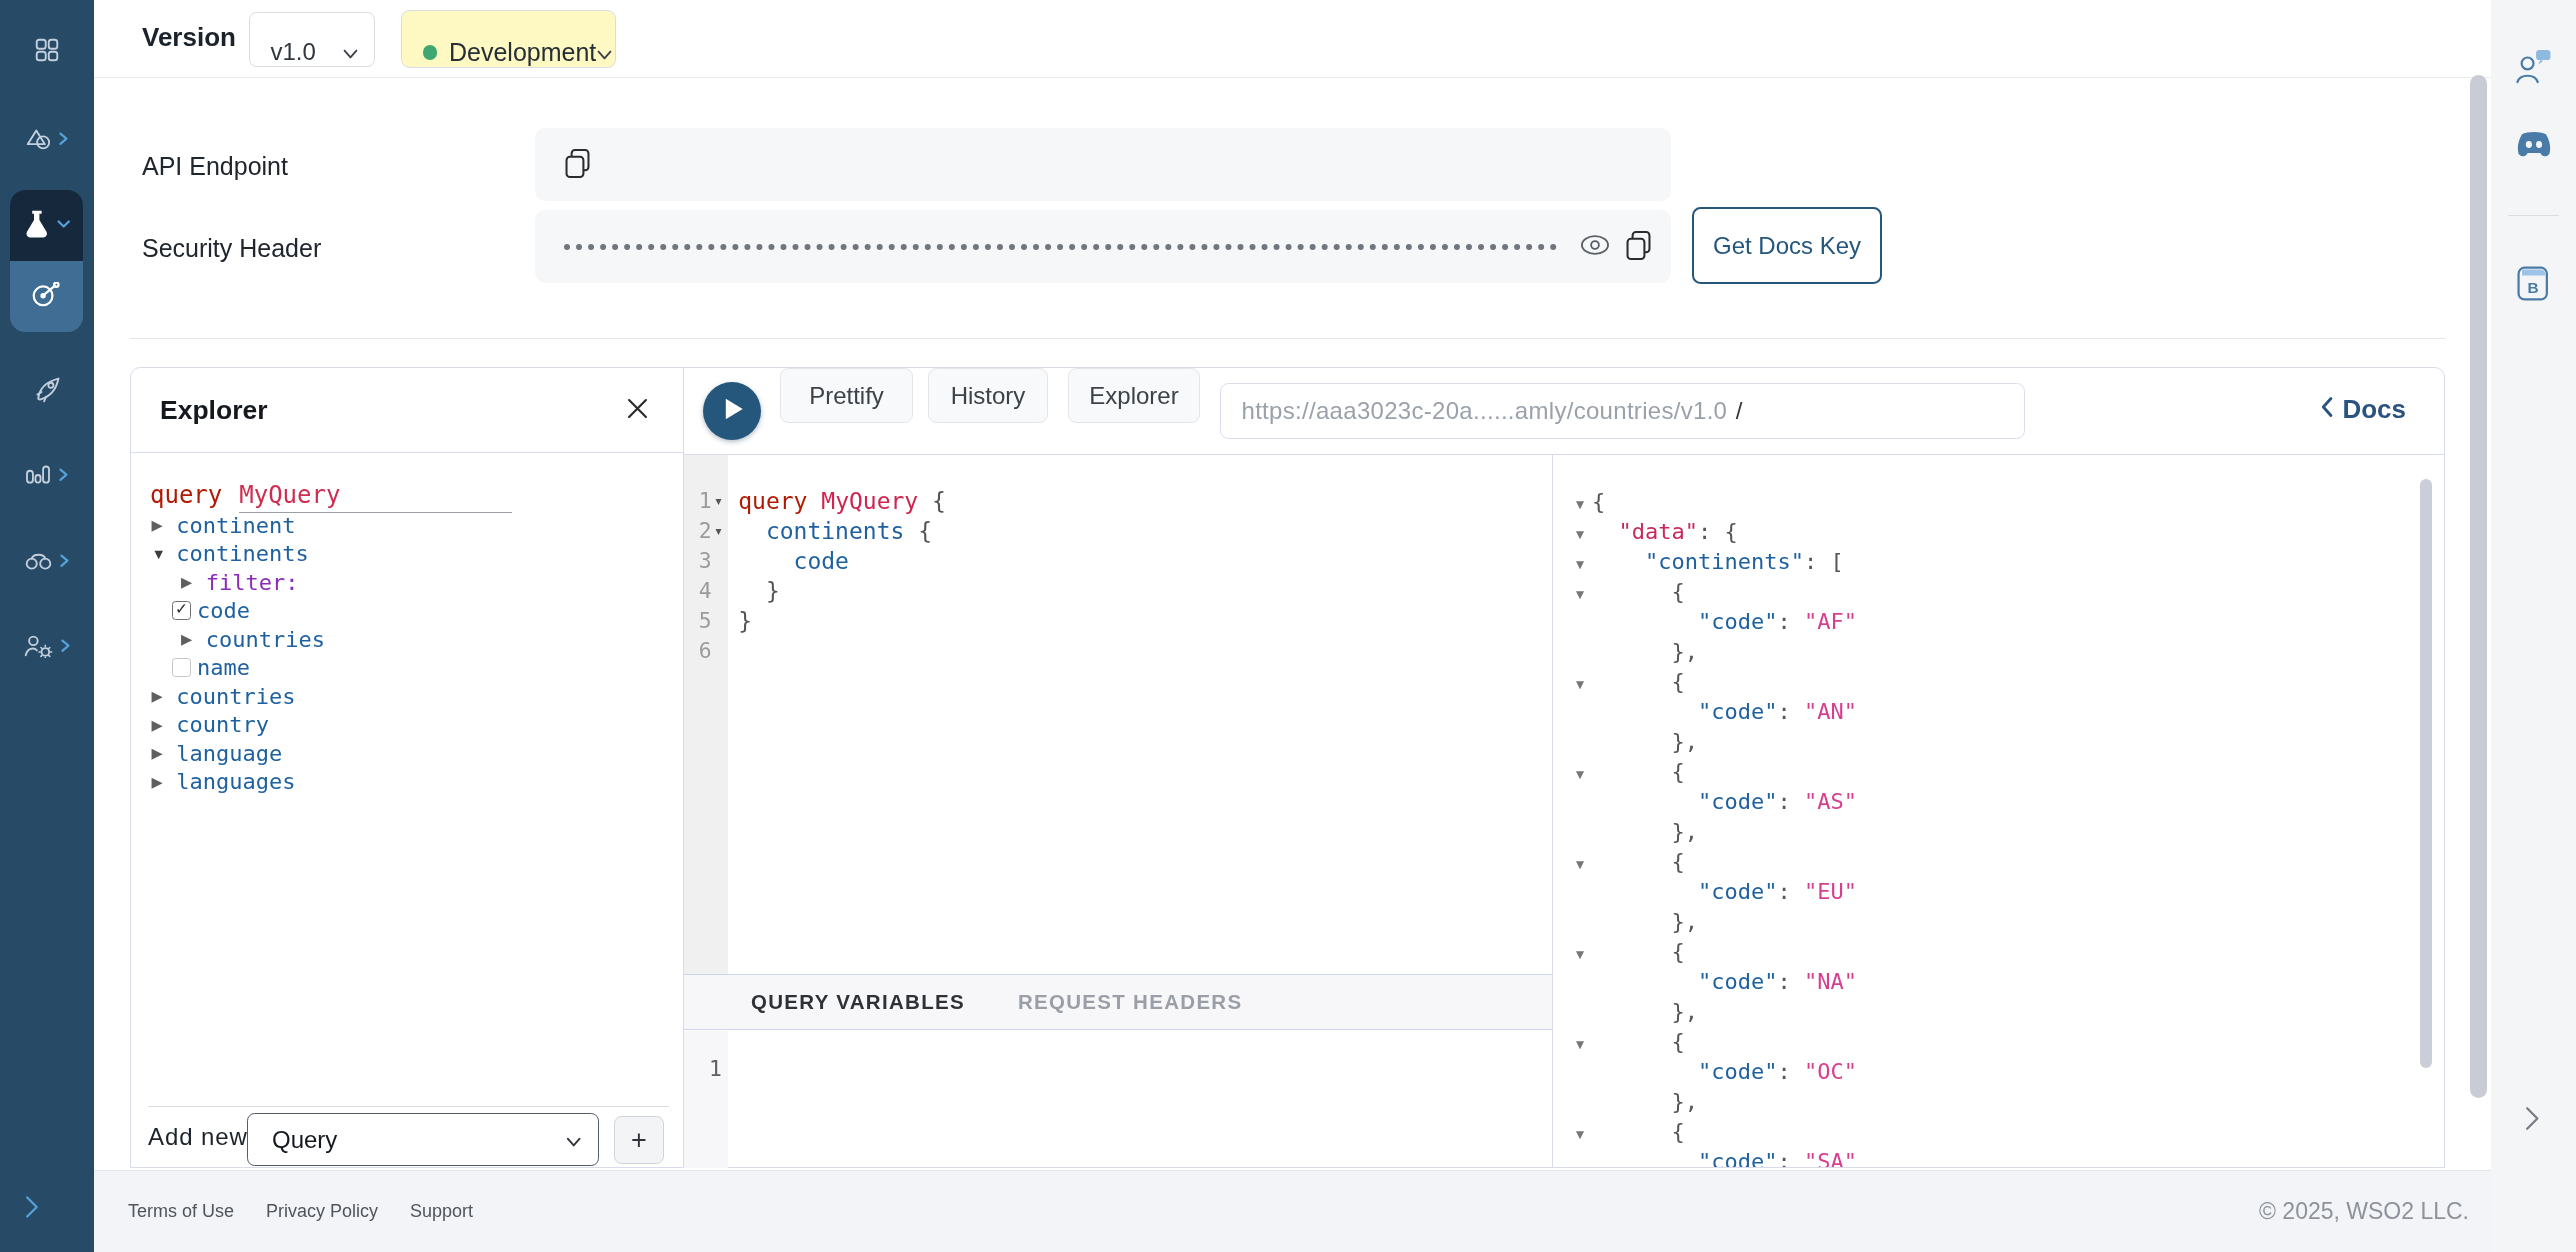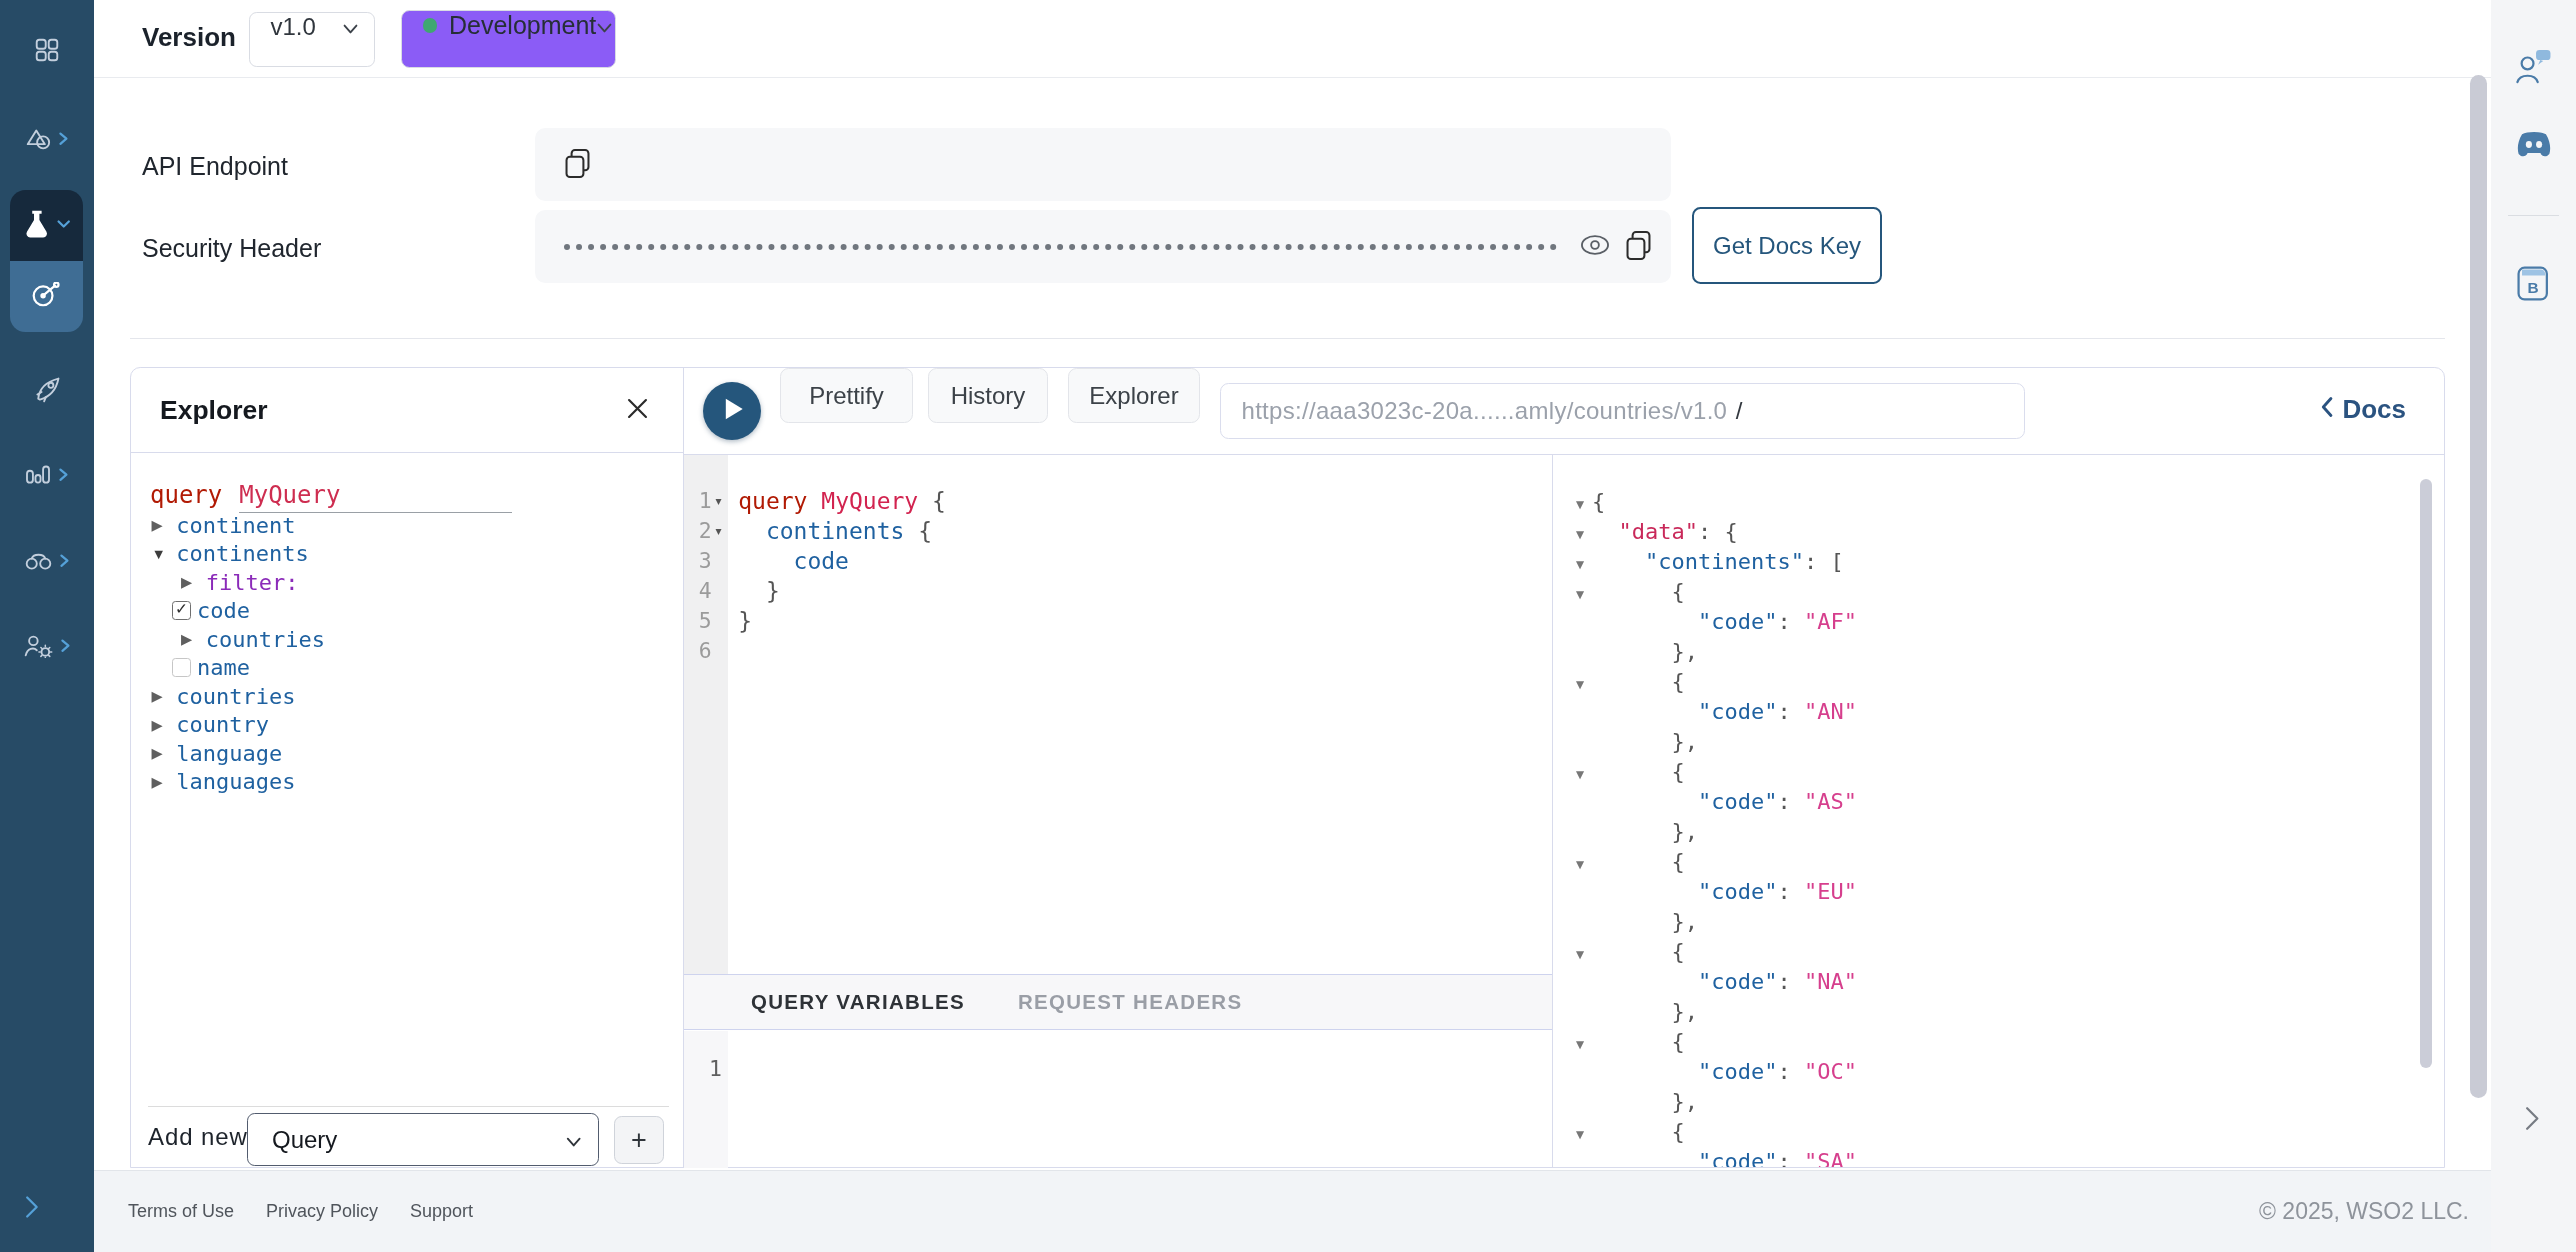--- a/index.html
+++ b/index.html
@@ -25,23 +25,23 @@
   
   .rail{position:absolute;left:2491px;top:0;width:85px;height:1252px;background:#f4f5f7;}
   .rail-ic{position:absolute;left:0;width:85px;display:flex;justify-content:center;cursor:pointer;}
   .rail-stroke{stroke:#4a7ba8;fill:none;stroke-width:2.6;stroke-linecap:round;stroke-linejoin:round;}
   .rail-div{position:absolute;left:17px;top:215px;width:51px;height:0;border-top:1.7px solid #dadde2;}
   .rail-chev{position:absolute;left:31px;top:1104px;cursor:pointer;}
 
   
   .topbar-divider{position:absolute;left:94px;top:77px;width:2397px;border-top:1.7px solid #e9ebef;}
   .version-label{position:absolute;left:142px;top:22px;font-size:26px;font-weight:700;color:#1b222b;}
-  .select-box{position:absolute;box-sizing:border-box;background:#fff;border:1.7px solid #d9dce3;border-radius:7.7px;display:flex;align-items:flex-start;justify-content:space-between;padding:0 15.4px 0 20.5px;cursor:pointer;}
+  .select-box{position:absolute;box-sizing:border-box;background:#fff;border:1.7px solid #d9dce3;border-radius:7.7px;display:flex;align-items:flex-end;justify-content:space-between;padding:0 15.4px 0 20.5px;cursor:pointer;}
   .version-select{left:249px;top:12px;width:126px;height:55px;font-size:24px;color:#30363d;}
-  .env-select{left:401px;top:10.2px;width:215px;height:58px;background:#8b5cf6;border-radius:8.5px;font-size:25px;color:#262e36;}
+  .env-select{left:401px;top:10.2px;width:215px;height:58px;background:#fef9c3;border-radius:8.5px;font-size:25px;color:#262e36;}
   .env-dot{width:14.5px;height:14.5px;border-radius:50%;background:#3fa771;margin-right:12px;flex:none;}
   .env-inner{display:flex;align-items:center;}
 
   
   .cfg-label{position:absolute;left:142px;font-size:25px;color:#20262e;}
   .endpoint-box{position:absolute;left:535px;top:128px;width:1136px;height:73px;box-sizing:border-box;background:#f6f7f9;border-radius:10.2px;display:flex;align-items:center;padding:0 22px 0 29px;}
   .endpoint-text{flex:1;font-size:23.5px;color:#4c5158;letter-spacing:0.2px;white-space:nowrap;overflow:hidden;}
   .sec-box{position:absolute;left:535px;top:210px;width:1136px;height:73px;box-sizing:border-box;background:#f6f7f9;border-radius:10.2px;display:flex;align-items:center;padding:0 19px 0 29px;}
   .sec-dots{flex:1;height:0;border-top:6px dotted #70767e;margin-right:22px;}
   .icon-btn{display:flex;align-items:center;justify-content:center;cursor:pointer;flex:none;}

